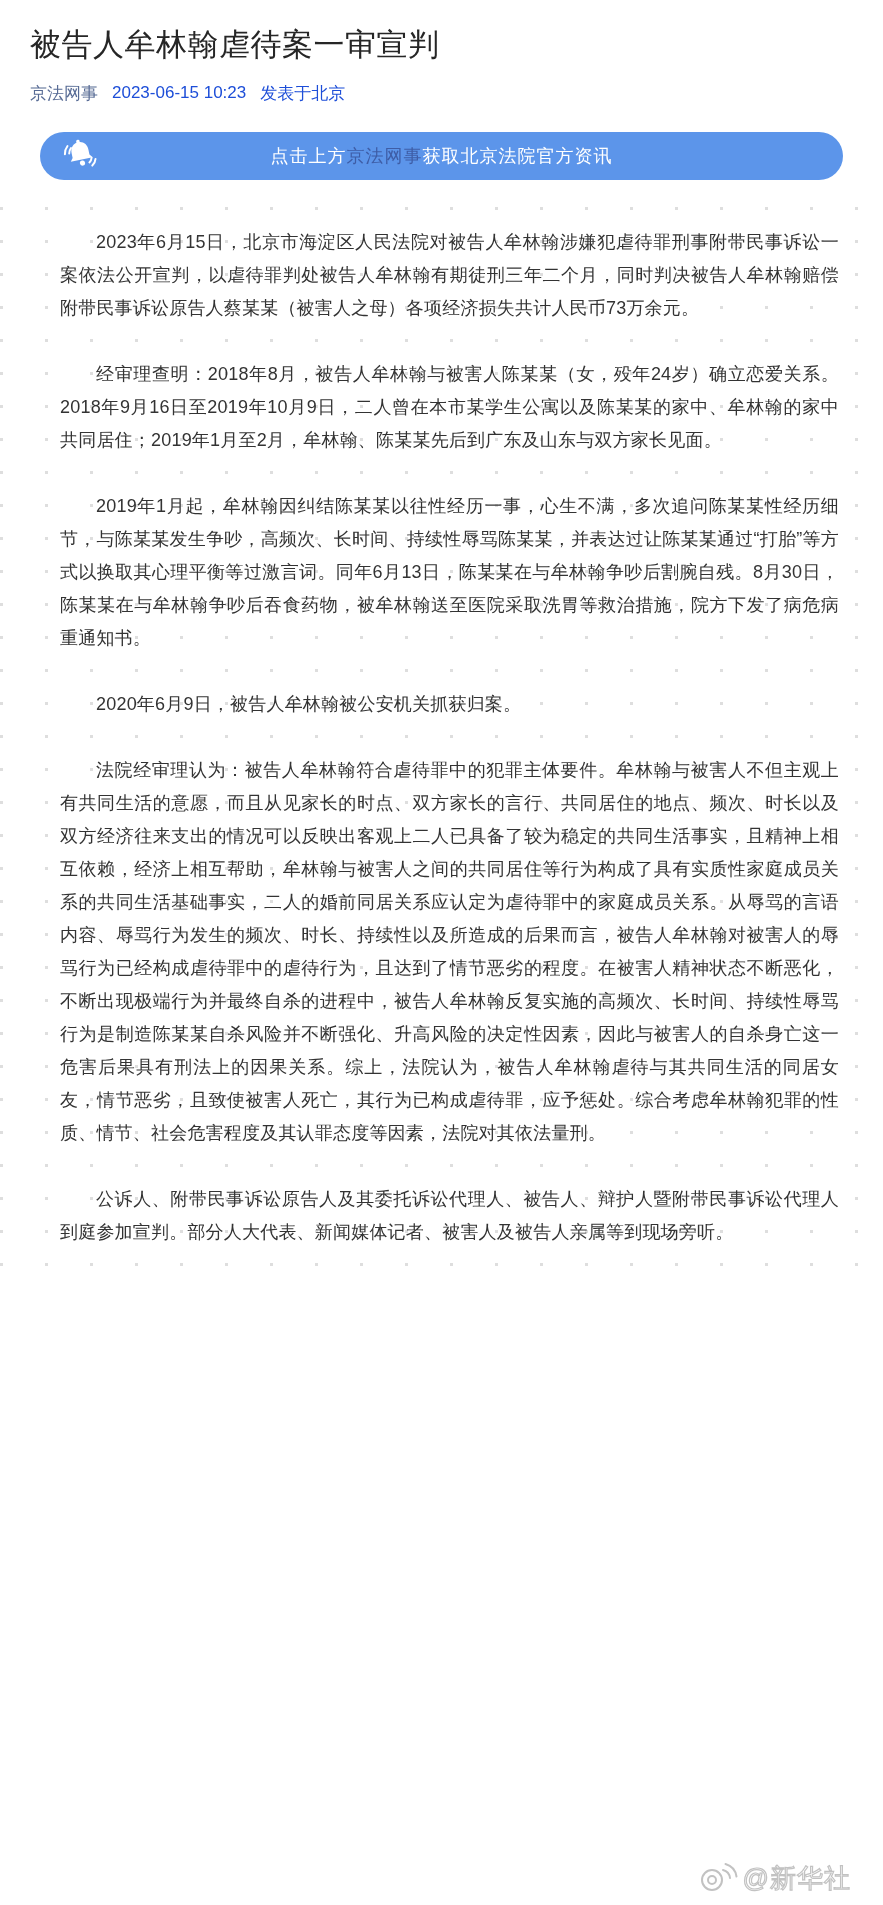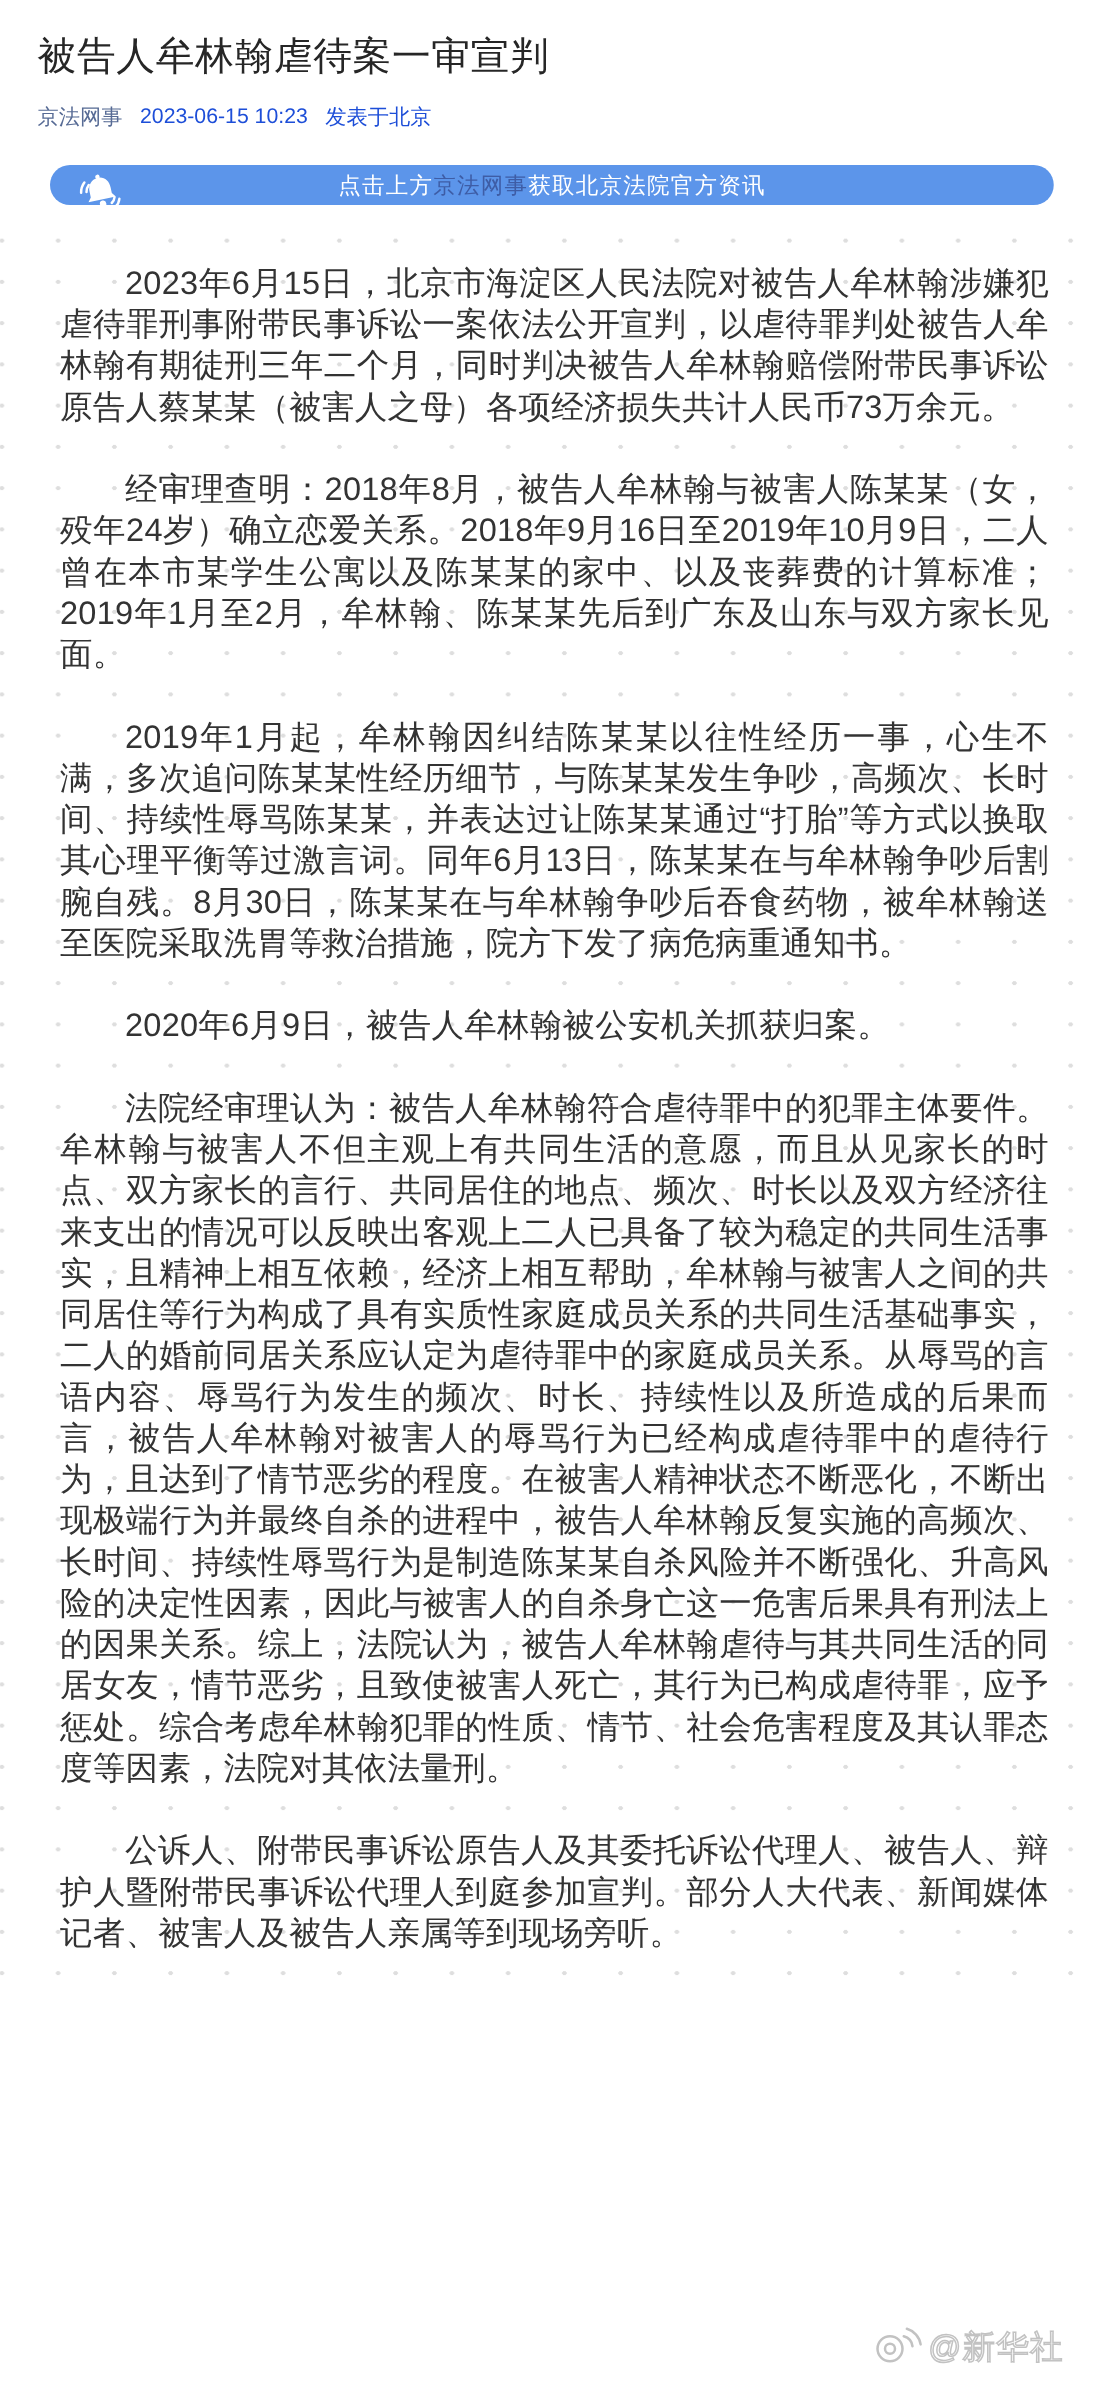--- a/index.html
+++ b/index.html
@@ -10,35 +10,35 @@
   }
   .header{padding:24px 22px 0 30px;background:#ffffff;}
   .article-title{
     margin:0 0 16px 0;font-size:31px;font-weight:400;color:#262626;
     line-height:1.35;letter-spacing:0.5px;
   }
   .meta-row{display:flex;align-items:center;gap:14px;font-size:17px;margin-bottom:27px;}
   .account-link{color:#576b95;cursor:pointer;}
   .meta-gray{color:#1d4ed8;}
   .subscribe-banner{
-    margin:0 40px;height:32px;border-radius:24px;background:#5c95ea;
+    margin:0 40px;height:48px;border-radius:24px;background:#5c95ea;
     display:flex;align-items:center;justify-content:center;position:relative;
     cursor:pointer;
   }
   .bell-wrap{position:absolute;left:20px;top:5px;}
   .banner-text{font-size:18px;color:#ffffff;letter-spacing:1px;}
   .banner-account{color:#3e5da6;}
   .article-body{
     padding:46px 44px 10px 44px;
     background-image:radial-gradient(circle,#dedede 1.6px,rgba(255,255,255,0) 1.9px);
     background-size:45px 33px;
     background-position:24px 12px;
   }
   .article-body p{
-    margin:0 0 33px 4px;font-size:26px;line-height:33px;color:#333333;
+    margin:0 0 33px 16px;font-size:18px;line-height:33px;color:#333333;
     text-indent:2em;text-align:justify;letter-spacing:0.2px;
   }
   .watermark{
     position:absolute;right:32px;bottom:8px;
     display:flex;align-items:center;gap:5px;
   }
   .watermark-text{
     font-size:26px;font-weight:normal;color:rgba(185,185,185,0.85);
     -webkit-text-fill-color:transparent;-webkit-text-stroke:1.2px #c2c2c2;
     letter-spacing:1px;
@@ -68,21 +68,21 @@
       <path d="M11 11 a9 9 0 0 0 -1.8 5.6" stroke="#ffffff" stroke-width="2" stroke-linecap="round" fill="none"></path>
       <path d="M35.5 22 a10 10 0 0 1 -3.2 6.6" stroke="#ffffff" stroke-width="2" stroke-linecap="round" fill="none"></path>
       <path d="M31.6 20.8 a7 7 0 0 1 -2.2 4.6" stroke="#ffffff" stroke-width="2" stroke-linecap="round" fill="none"></path>
     </svg>
   </span>
   <span class="banner-text"><span>点击上方</span><span class="banner-account">京法网事</span><span>获取北京法院官方资讯</span></span>
 </div>
 
 <div class="article-body">
   <p>2023年6月15日，北京市海淀区人民法院对被告人牟林翰涉嫌犯虐待罪刑事附带民事诉讼一案依法公开宣判，以虐待罪判处被告人牟林翰有期徒刑三年二个月，同时判决被告人牟林翰赔偿附带民事诉讼原告人蔡某某（被害人之母）各项经济损失共计人民币73万余元。</p>
-  <p>经审理查明：2018年8月，被告人牟林翰与被害人陈某某（女，殁年24岁）确立恋爱关系。2018年9月16日至2019年10月9日，二人曾在本市某学生公寓以及陈某某的家中、以及丧葬费的计算标准；2019年1月至2月，牟林翰、陈某某先后到广东及山东与双方家长见面。</p>
+  <p>经审理查明：2018年8月，被告人牟林翰与被害人陈某某（女，殁年24岁）确立恋爱关系。2018年9月16日至2019年10月9日，二人曾在本市某学生公寓以及陈某某的家中、牟林翰的家中共同居住；2019年1月至2月，牟林翰、陈某某先后到广东及山东与双方家长见面。</p>
   <p>2019年1月起，牟林翰因纠结陈某某以往性经历一事，心生不满，多次追问陈某某性经历细节，与陈某某发生争吵，高频次、长时间、持续性辱骂陈某某，并表达过让陈某某通过“打胎”等方式以换取其心理平衡等过激言词。同年6月13日，陈某某在与牟林翰争吵后割腕自残。8月30日，陈某某在与牟林翰争吵后吞食药物，被牟林翰送至医院采取洗胃等救治措施，院方下发了病危病重通知书。</p>
   <p>2020年6月9日，被告人牟林翰被公安机关抓获归案。</p>
   <p>法院经审理认为：被告人牟林翰符合虐待罪中的犯罪主体要件。牟林翰与被害人不但主观上有共同生活的意愿，而且从见家长的时点、双方家长的言行、共同居住的地点、频次、时长以及双方经济往来支出的情况可以反映出客观上二人已具备了较为稳定的共同生活事实，且精神上相互依赖，经济上相互帮助，牟林翰与被害人之间的共同居住等行为构成了具有实质性家庭成员关系的共同生活基础事实，二人的婚前同居关系应认定为虐待罪中的家庭成员关系。从辱骂的言语内容、辱骂行为发生的频次、时长、持续性以及所造成的后果而言，被告人牟林翰对被害人的辱骂行为已经构成虐待罪中的虐待行为，且达到了情节恶劣的程度。在被害人精神状态不断恶化，不断出现极端行为并最终自杀的进程中，被告人牟林翰反复实施的高频次、长时间、持续性辱骂行为是制造陈某某自杀风险并不断强化、升高风险的决定性因素，因此与被害人的自杀身亡这一危害后果具有刑法上的因果关系。综上，法院认为，被告人牟林翰虐待与其共同生活的同居女友，情节恶劣，且致使被害人死亡，其行为已构成虐待罪，应予惩处。综合考虑牟林翰犯罪的性质、情节、社会危害程度及其认罪态度等因素，法院对其依法量刑。</p>
   <p>公诉人、附带民事诉讼原告人及其委托诉讼代理人、被告人、辩护人暨附带民事诉讼代理人到庭参加宣判。部分人大代表、新闻媒体记者、被害人及被告人亲属等到现场旁听。</p>
 </div>
 
 <div class="watermark">
   <span>
     <svg width="40" height="34" viewBox="0 0 40 34" fill="none">
       <circle cx="14" cy="21" r="10" stroke="#c2c2c2" stroke-width="2"></circle>

